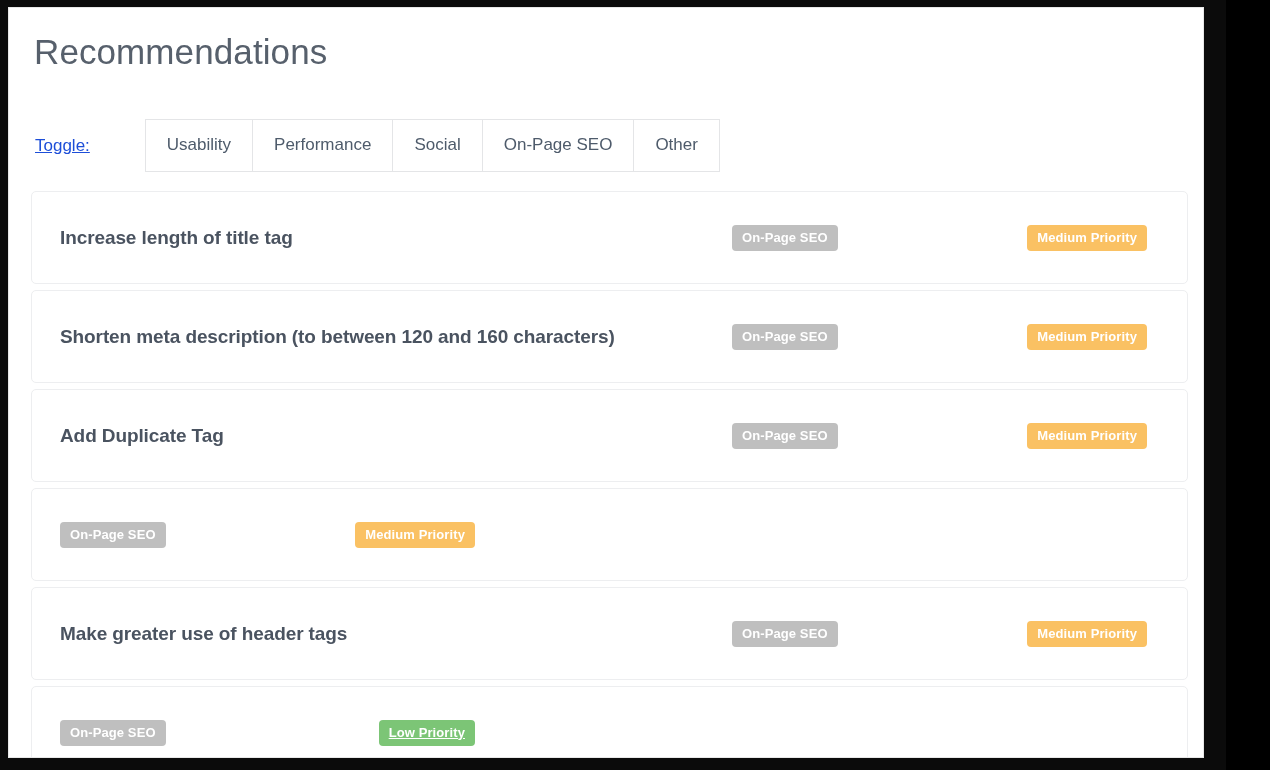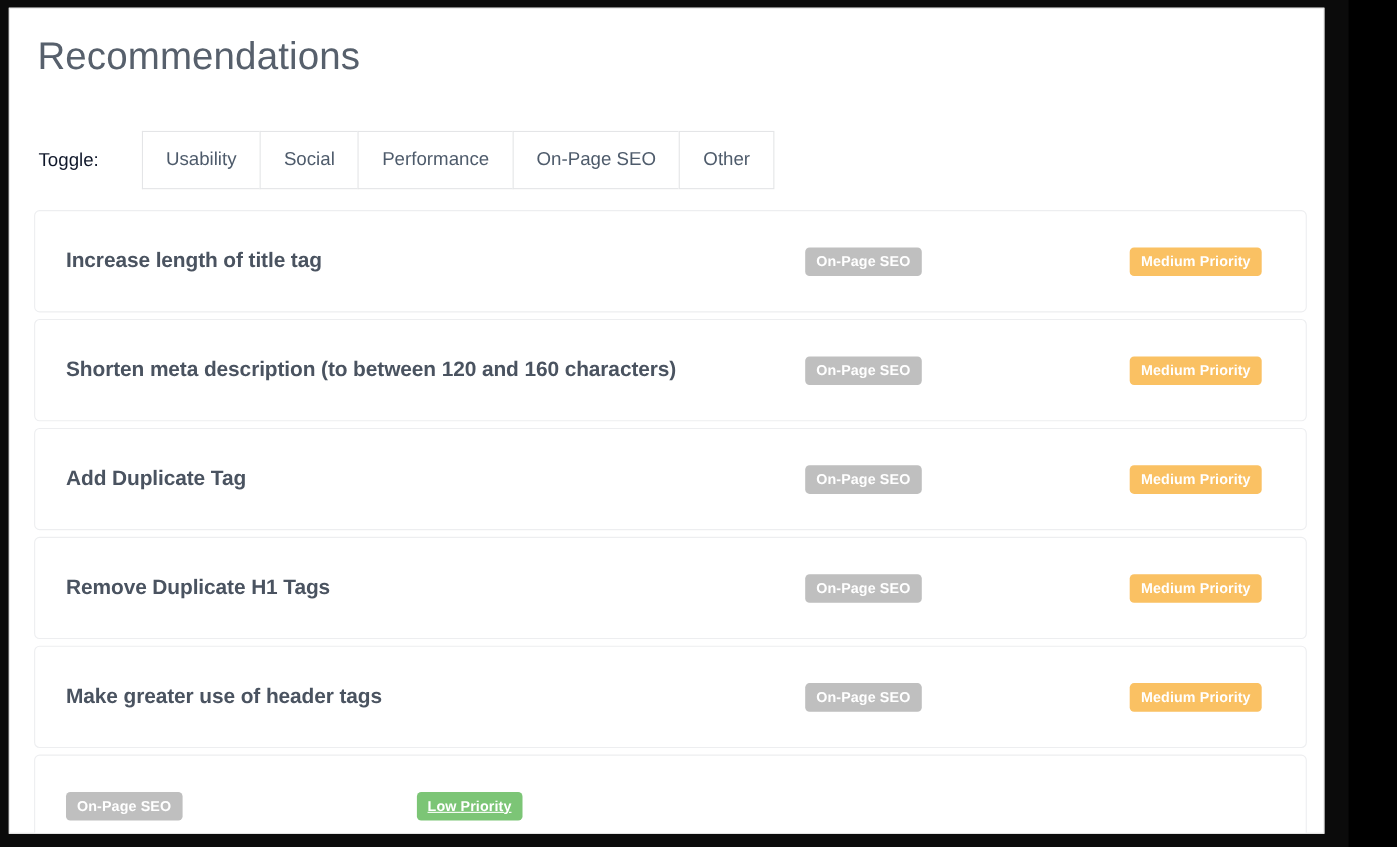--- a/index.html
+++ b/index.html
@@ -50,24 +50,25 @@
   
   .toggle-row {
     display: flex;
     align-items: center;
     margin-top: 45px;
     padding-left: 4px;
   }
 
   .toggle-label {
     font-size: 17px;
-    color: #0f172a;
+    color: #1d4ed8;
     font-weight: 400;
-    margin-right: 10px;
+    margin-right: 26px;
     line-height: 20px;
+    text-decoration: underline;
   }
 
   .btn-group {
     display: flex;
     padding-left: 29px;
   }
 
   .btn-group .tgl-btn {
     font-family: "Liberation Sans", sans-serif;
     font-size: 17px;
@@ -147,22 +148,22 @@
 <div id="screen">
   <div id="page">
     <div class="inner">
 
       <h1 class="page-title">Recommendations</h1>
 
       <div class="toggle-row">
         <span class="toggle-label">Toggle:</span>
         <div class="btn-group" id="toggle-buttons">
             <button class="tgl-btn">Usability</button>
+            <button class="tgl-btn">Performance</button>
             <button class="tgl-btn">Social</button>
-            <button class="tgl-btn">Performance</button>
             <button class="tgl-btn">On-Page SEO</button>
             <button class="tgl-btn">Other</button>
           </div>
       </div>
 
       <div class="rec-list" id="rec-list">
           <div class="rec-card">
             <div class="rec-title">Increase length of title tag</div>
             <div class="rec-cat-cell">
               <span class="badge badge-cat">On-Page SEO</span>
@@ -183,21 +184,20 @@
           <div class="rec-card">
             <div class="rec-title">Add Duplicate Tag</div>
             <div class="rec-cat-cell">
               <span class="badge badge-cat">On-Page SEO</span>
             </div>
             <div class="rec-pri-cell">
               <span class="badge badge-medium">Medium Priority</span>
             </div>
           </div>
           <div class="rec-card">
-            <div class="rec-title">Remove Duplicate H1 Tags</div>
             <div class="rec-cat-cell">
               <span class="badge badge-cat">On-Page SEO</span>
             </div>
             <div class="rec-pri-cell">
               <span class="badge badge-medium">Medium Priority</span>
             </div>
           </div>
           <div class="rec-card">
             <div class="rec-title">Make greater use of header tags</div>
             <div class="rec-cat-cell">

